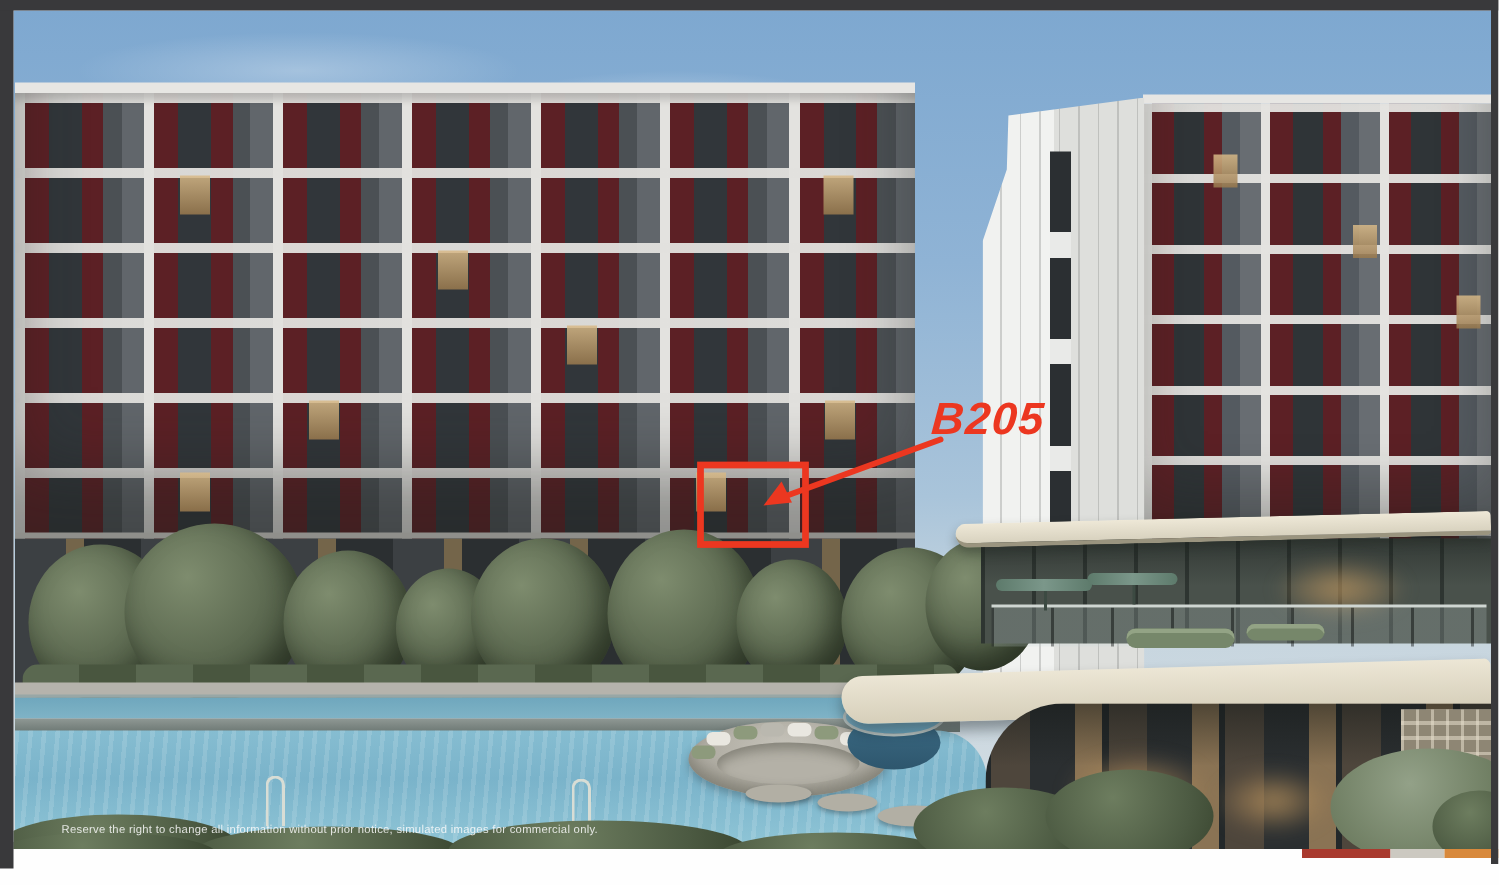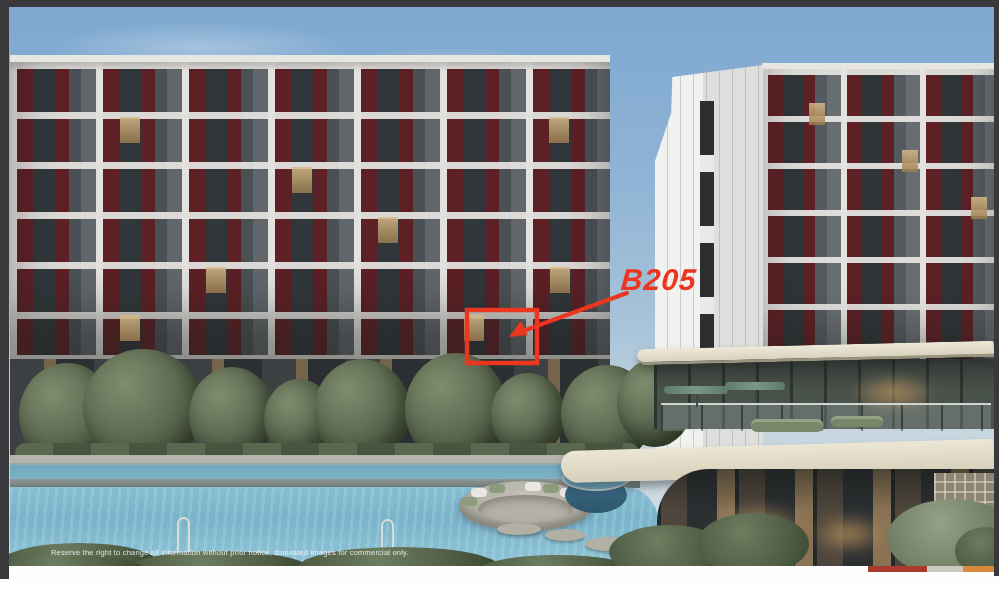--- a/index.html
+++ b/index.html
@@ -126,21 +126,21 @@
       repeating-linear-gradient(0deg, rgba(230,222,204,.55) 0 2px, rgba(0,0,0,0) 2px 10px),
       repeating-linear-gradient(90deg, rgba(230,222,204,.55) 0 2px, rgba(0,0,0,0) 2px 10px),
       #8e8674; }
 
   
   .annotation { position:absolute; inset:0; z-index:20; pointer-events:none; }
   .annotation svg { position:absolute; inset:0; overflow:visible; }
   .unit-label { position:absolute; left:612px; top:256px; font-size:30px; font-weight:bold;
     font-style:italic; letter-spacing:1px; transform:skewX(-4deg); }
 
-  .disclaimer { position:absolute; left:42px; top:541px; z-index:21;
+  .disclaimer { position:absolute; left:32px; top:541px; z-index:21;
     font-size:7.5px; letter-spacing:.2px; color:rgba(250,250,250,.85); }
 
   
   .footer-white { position:absolute; left:0; top:566px; width:999px; height:24px; background:#fefefe; z-index:25; }
   .accent-bar { position:absolute; left:868px; top:566px; height:6px; width:131px; z-index:26; display:flex; }
   .accent-bar .seg-red { width:59px; height:6px; }
   .accent-bar .seg-gray { width:36px; height:6px; }
   .accent-bar .seg-orange { width:36px; height:6px; }
 </style>
 </head>

